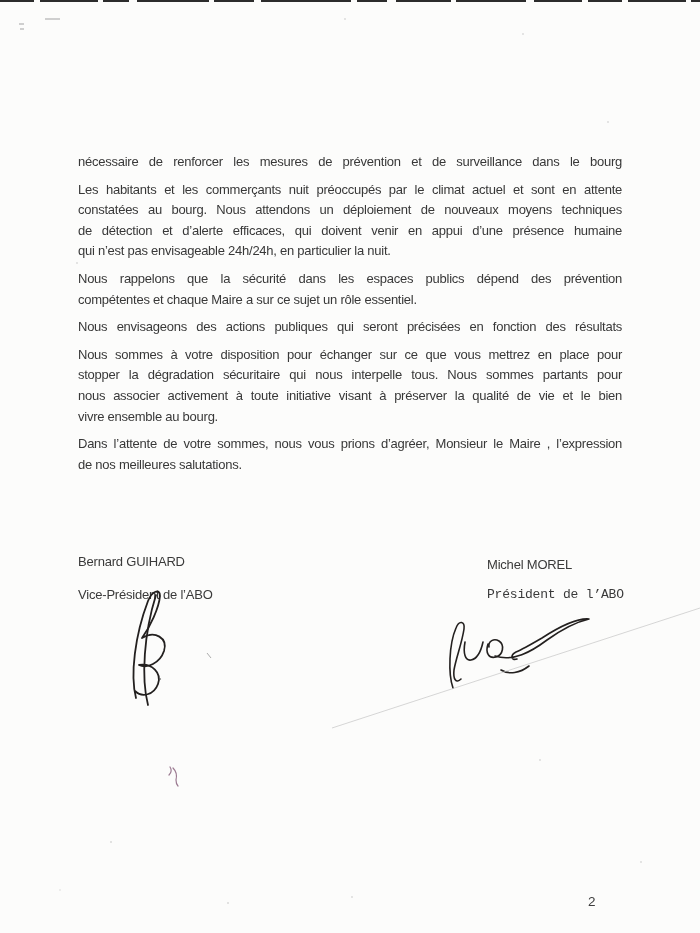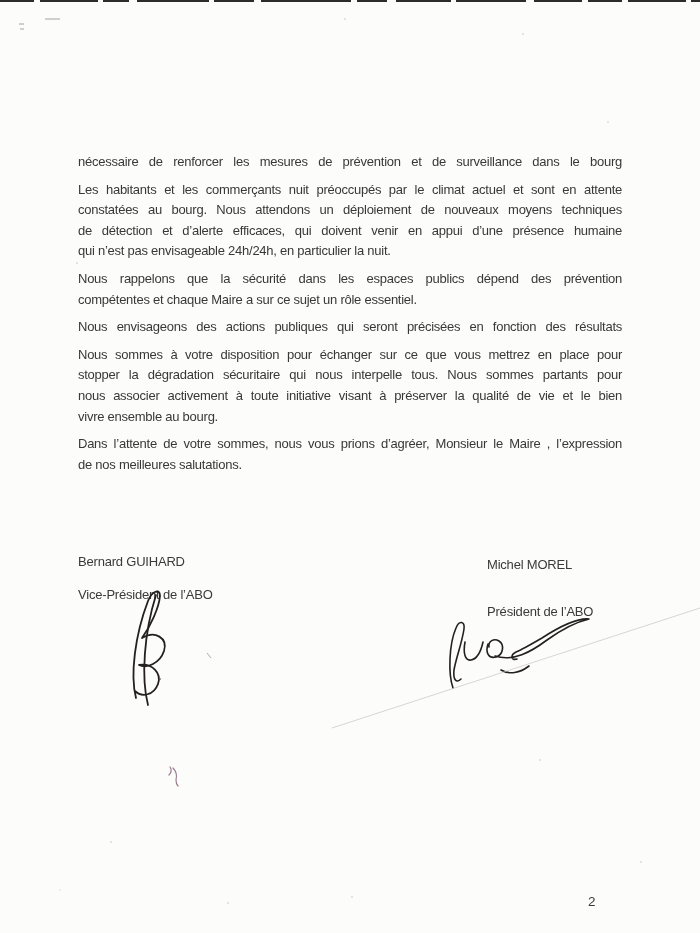--- a/index.html
+++ b/index.html
@@ -24,21 +24,21 @@
   }
   .body-text p { margin:0 0 7px 0; }
   .ln { display:block; text-align:justify; }
   .ln.just { text-align-last:justify; }
 
   
   .sig-text { position:absolute; font-size:13px; letter-spacing:-0.2px; color:#3a3a3a; white-space:nowrap; }
   .sig-name-left  { left:78px;  top:554px; }
   .sig-title-left { left:78px;  top:587px; }
   .sig-name-right  { left:487px; top:557px; }
-  .sig-title-right { left:487px; top:604px; }
+  .sig-title-right { left:487px; top:587px;font-family:Liberation Mono, monospace; }
 
   .sig-svg { position:absolute; pointer-events:none; }
   .sig-svg.guihard { left:120px; top:583px; }
   .sig-svg.morel   { left:441px; top:600px; }
 
   
   .page-number {
     position:absolute; left:588px; top:894px;
     font-size:13.5px; color:#3d3d3d;
   }

